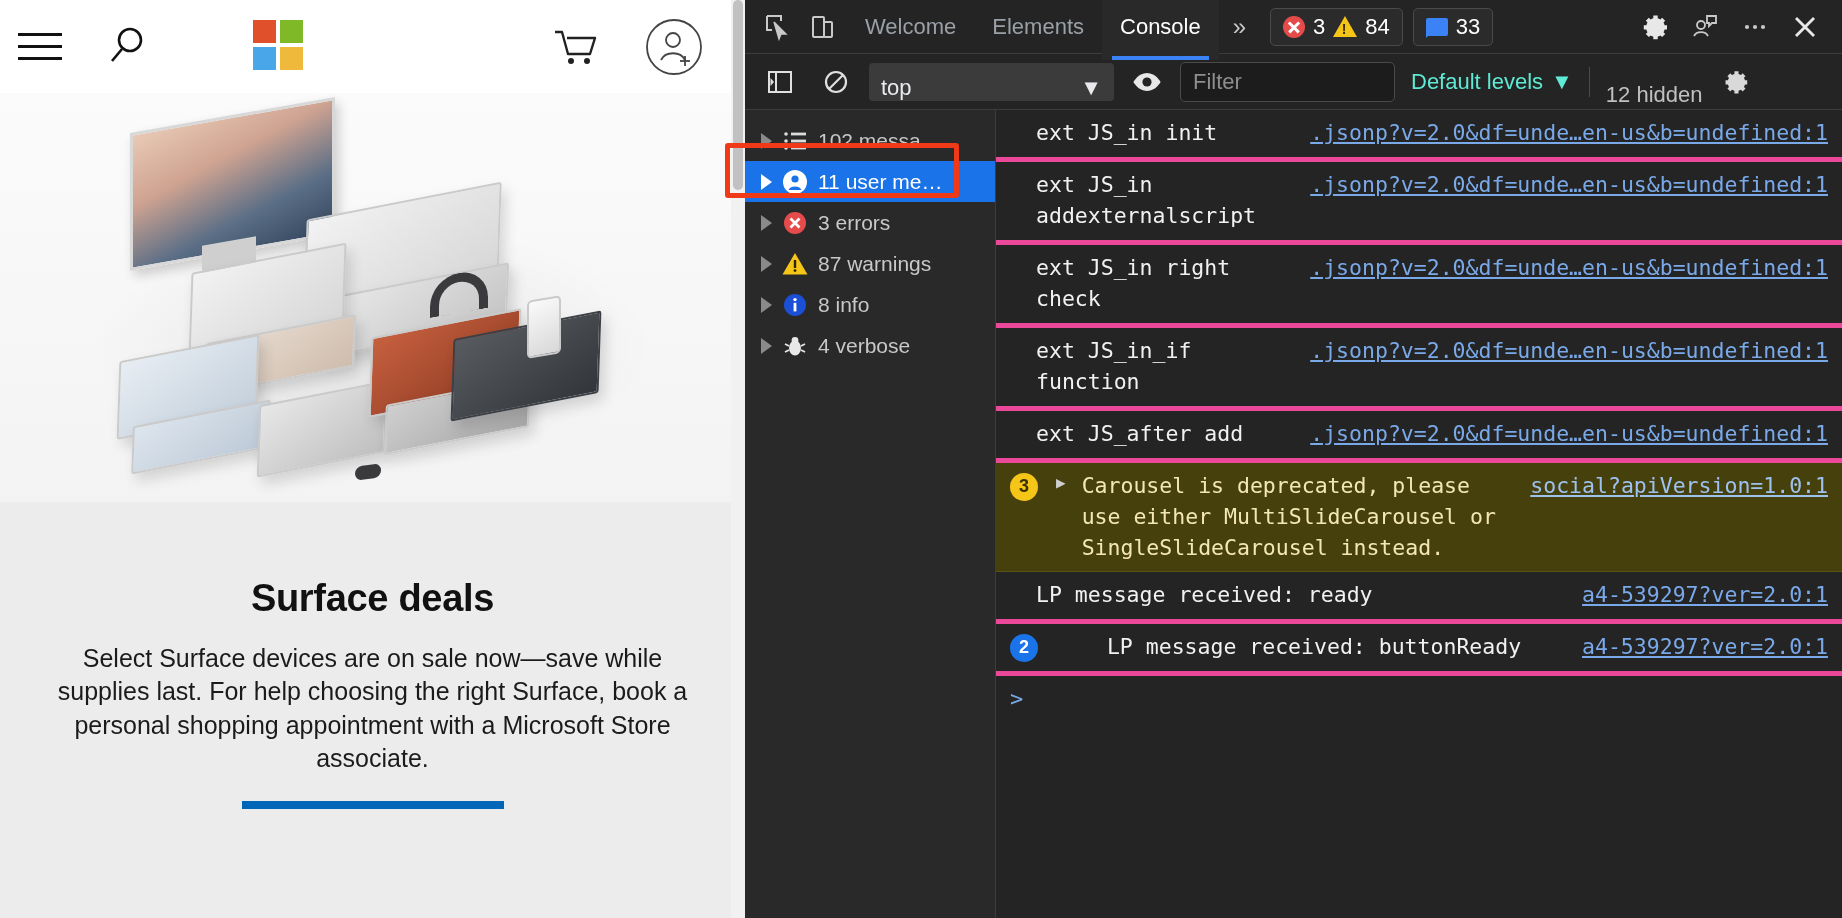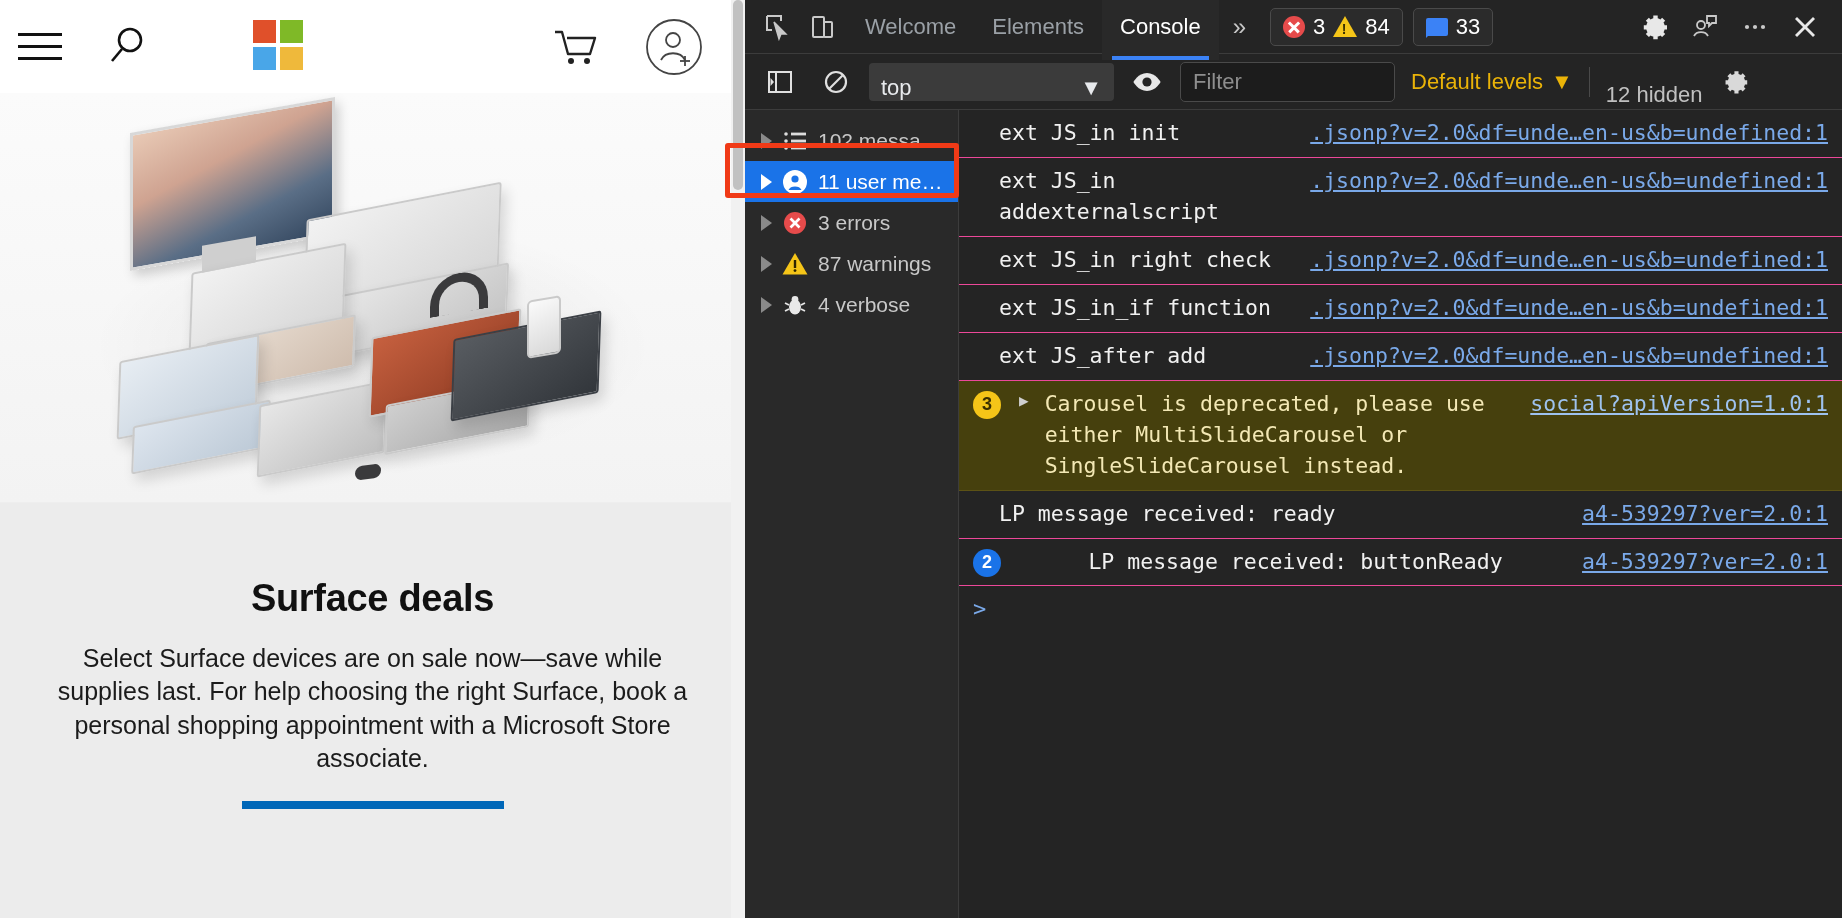--- a/index.html
+++ b/index.html
@@ -129,49 +129,49 @@
     width:245px; height:38px; background:#3b3b3b; border:none; border-radius:4px;
     display:flex; align-items:flex-end; justify-content:space-between; padding:0 12px;
     font-size:22px; color:#e8eaed; cursor:pointer;
   }
   .filter-input {
     width:215px; height:40px; background:#1c1c1c; border:1px solid #4a4a4a; border-radius:5px;
     padding: 0 12px; font-size:22px; color:#e8eaed; outline:none;
   }
   .filter-input::placeholder { color:#8e8e8e; }
   .levels {
-    display:flex; align-items:center; gap:8px; font-size:22px; color:#eab308; cursor:pointer; margin-left:6px;
+    display:flex; align-items:center; gap:8px; font-size:22px; color:#5eead4; cursor:pointer; margin-left:6px;
   }
   .divider-v { width:1px; height:30px; background:#4a4a4a; margin:0 6px; }
   .hidden-count { font-size:22px; color:#c0c0c0;margin-top:27px; }
 
   .dt-body { flex:1; display:flex; min-height:0; }
   .side-panel {
-    width:214px; background:#292929; border-right:1px solid #3c3c3c; padding-top:10px;
+    width:251px; background:#292929; border-right:1px solid #3c3c3c; padding-top:10px;
     position:relative; flex-shrink:0;
   }
   .side-row {
     height:41px; display:flex; align-items:center; gap:10px; padding-left:16px; cursor:pointer;
     font-size:21px; color:#c8c8c8;
   }
   .side-row.selected { background:#1a73e8; color:#fff; }
   .tri { width:0;height:0;border-left:11px solid #8a8a8a;border-top:8px solid transparent;border-bottom:8px solid transparent; flex-shrink:0;}
   .side-row.selected .tri { border-left-color:#fff; }
   .side-ico { width:26px;height:26px;display:flex;align-items:center;justify-content:center;flex-shrink:0;}
   .side-label { white-space:nowrap; overflow:hidden; text-overflow:ellipsis; }
 
   .hl-box {
     position:absolute; border:5px solid #f03a17; border-radius:3px;
     pointer-events:none;
   }
 
   .console-area { flex:1; overflow:hidden; background:#242424; }
   .c-row {
     display:flex; align-items:flex-start; justify-content:space-between;
-    border-bottom:1px solid #ec4899; padding: 8px 14px 8px 40px;
+    border-bottom:5px solid #ec4899; padding: 8px 14px 8px 40px;
     font-family:"DejaVu Sans Mono", monospace; font-size:21.5px; line-height:1.44;
     color:#f1f1f1; gap:12px; min-height:40px;
   }
   .c-text { white-space:pre-wrap; max-width:560px; }
   .c-link {
     color:#7aa9e9; text-decoration:underline; white-space:nowrap; cursor:pointer;
     flex-shrink:0; font-family:"DejaVu Sans Mono", monospace; font-size:21.5px;
   }
   .c-row.warn { background:#46400d; color:#f3e8b5; border-bottom:1px solid #5c5215; padding-left:14px;}
   .c-row.warn .c-link { color:#9ec2ef; }
@@ -426,20 +426,31 @@
           <span class="side-ico">
             <svg width="26" height="24" viewBox="0 0 26 24">
               <path d="M13 1 L25.5 22.5 H0.5 Z" fill="#f5c518"></path>
               <rect x="11.8" y="8" width="2.4" height="8" fill="#2e2500"></rect>
               <circle cx="13" cy="18.6" r="1.4" fill="#2e2500"></circle>
             </svg>
           </span>
           <span class="side-label">87 warnings</span>
         </div>
 
+        <div class="side-row">
+          <span class="tri"></span>
+          <span class="side-ico">
+            <svg width="26" height="26" viewBox="0 0 26 26">
+              <circle cx="13" cy="13" r="11" fill="#1a4fd6"></circle>
+              <circle cx="13" cy="7.6" r="1.7" fill="#fff"></circle>
+              <rect x="11.6" y="10.8" width="2.8" height="8.6" fill="#fff"></rect>
+            </svg>
+          </span>
+          <span class="side-label">8 info</span>
+        </div>
 
         <div class="side-row">
           <span class="tri"></span>
           <span class="side-ico">
             <svg width="24" height="24" viewBox="0 0 24 24">
               <ellipse cx="12" cy="14" rx="6" ry="7.5" fill="#e8e8e8"></ellipse>
               <circle cx="12" cy="6.5" r="3.4" fill="#e8e8e8"></circle>
               <line x1="2" y1="10" x2="6" y2="12" stroke="#e8e8e8" stroke-width="1.8"></line>
               <line x1="22" y1="10" x2="18" y2="12" stroke="#e8e8e8" stroke-width="1.8"></line>
               <line x1="2" y1="18" x2="6" y2="16" stroke="#e8e8e8" stroke-width="1.8"></line>

